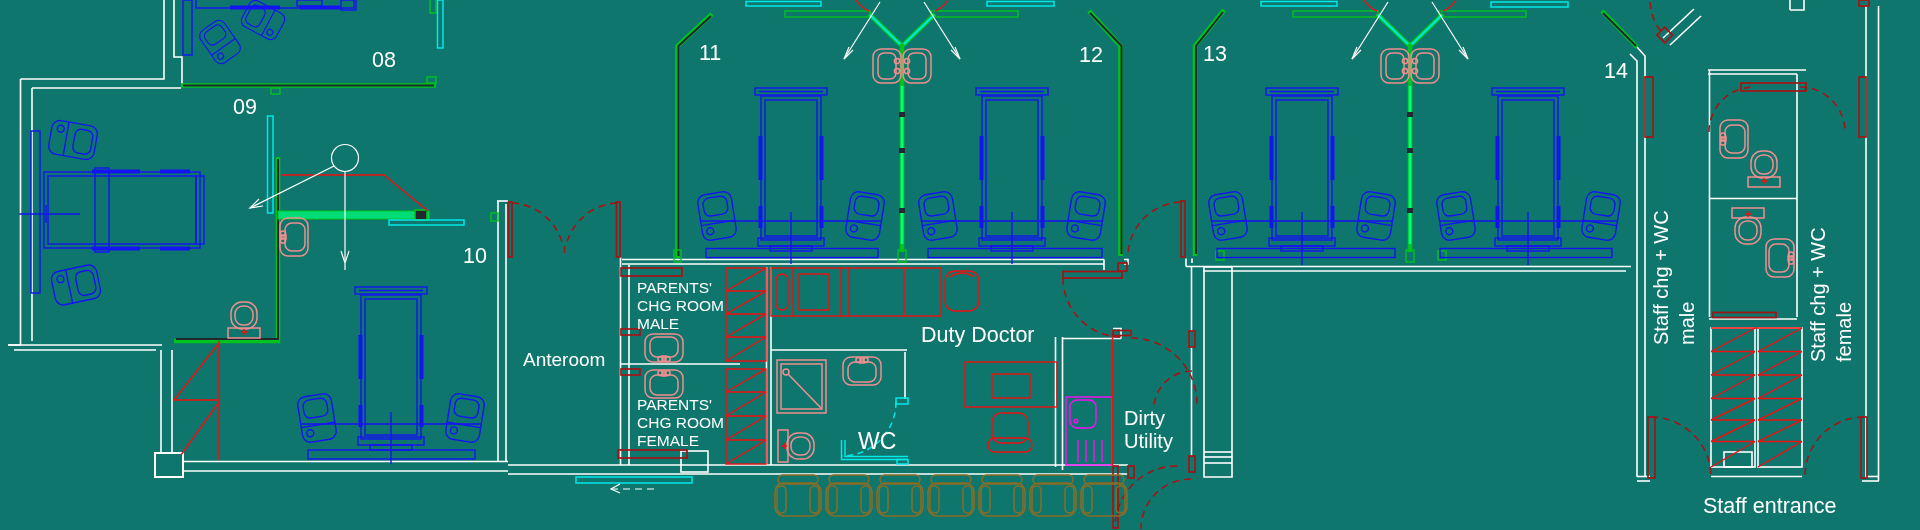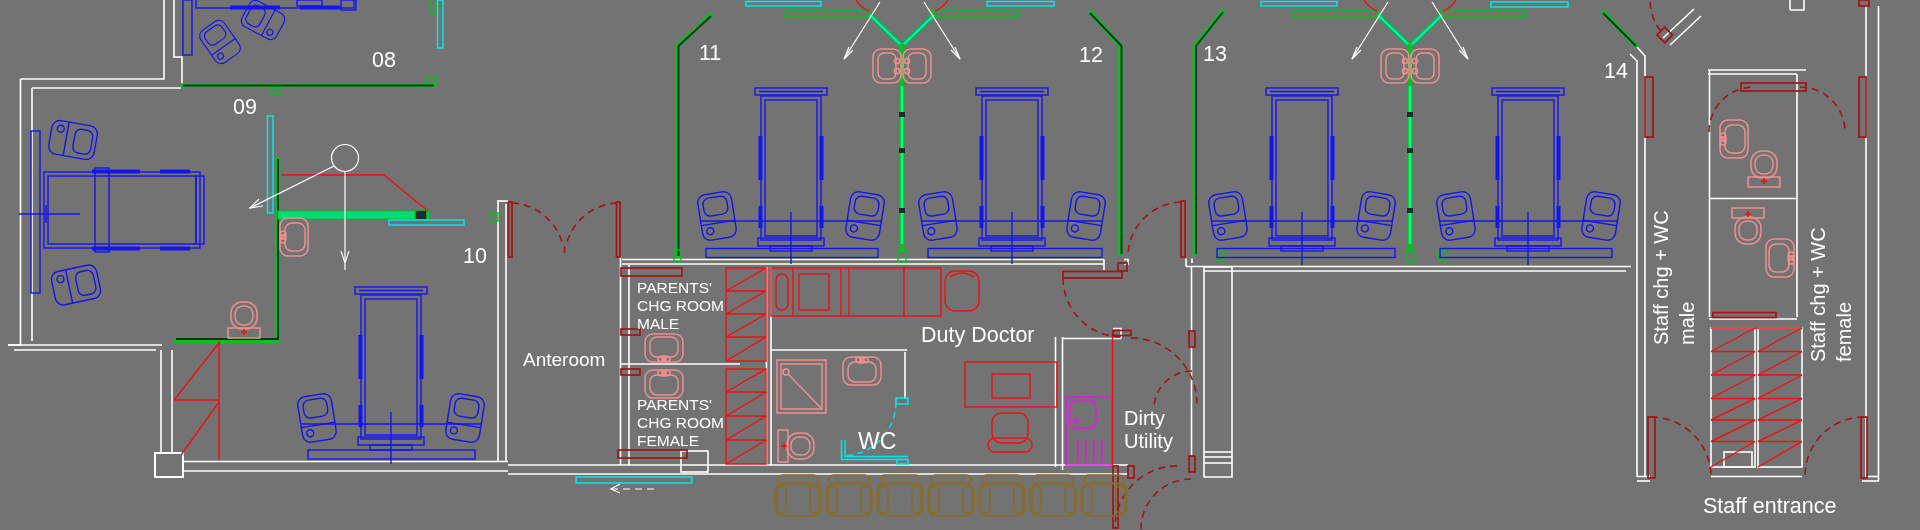--- a/index.html
+++ b/index.html
@@ -1,16 +1,16 @@
 <!DOCTYPE html>
 <html><head>
 <meta charset="utf-8">
 <style>
   html,body{margin:0;padding:0;background:#212830;}
-  #canvas{position:relative;width:1920px;height:530px;background:#737373;overflow:hidden;}
+  #canvas{position:relative;width:1920px;height:530px;background:#0f766e;overflow:hidden;}
   svg{position:absolute;top:0;left:0;}
   text{font-family:"Liberation Sans", sans-serif;fill:#ffffff;}
   .w{stroke:#ffffff;stroke-width:1.6;fill:none;}
   .g{stroke:#00c41d;stroke-width:1.4;fill:none;}
   .gd{stroke:#00c41d;stroke-width:4.6;fill:none;}
   .gi{stroke:#212830;stroke-width:2;fill:none;}
   .cy{stroke:#00e8e8;stroke-width:1.5;fill:none;}
   .bl{stroke:#1414f0;stroke-width:1.4;fill:none;}
   .sa{stroke:#ef8f8f;stroke-width:1.5;fill:none;}
   .rd{stroke:#f01010;stroke-width:1.4;fill:none;}

